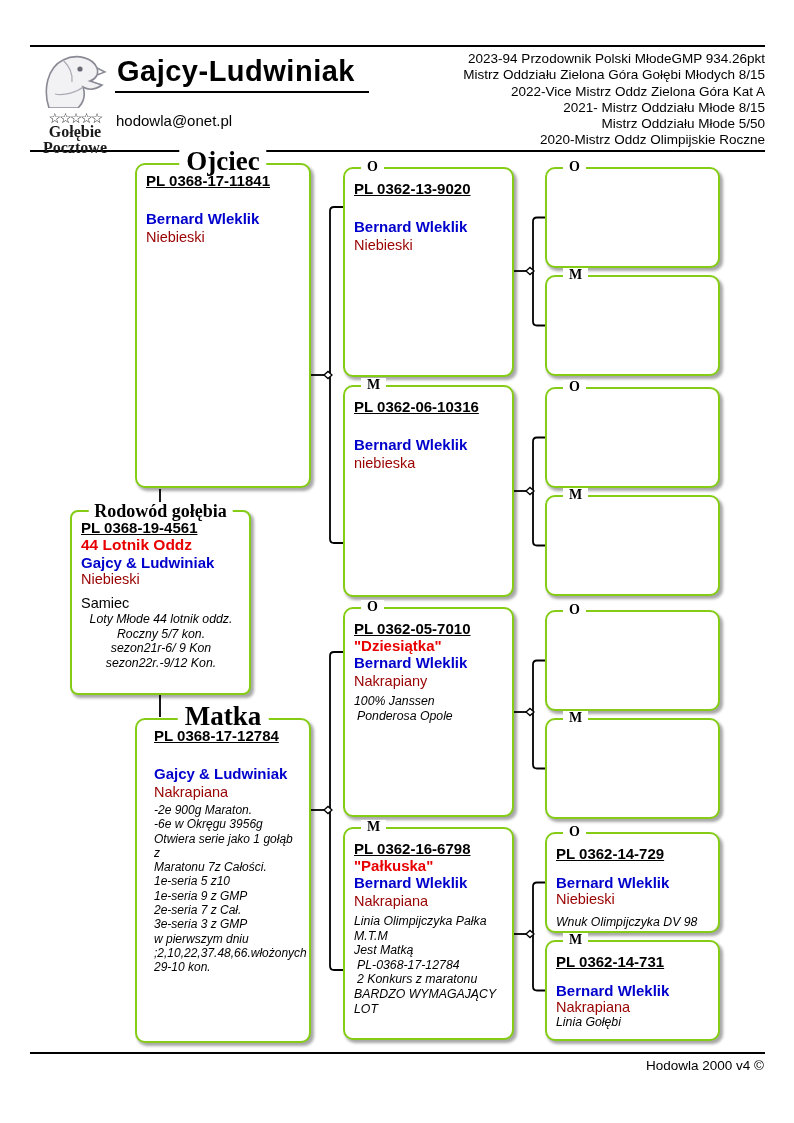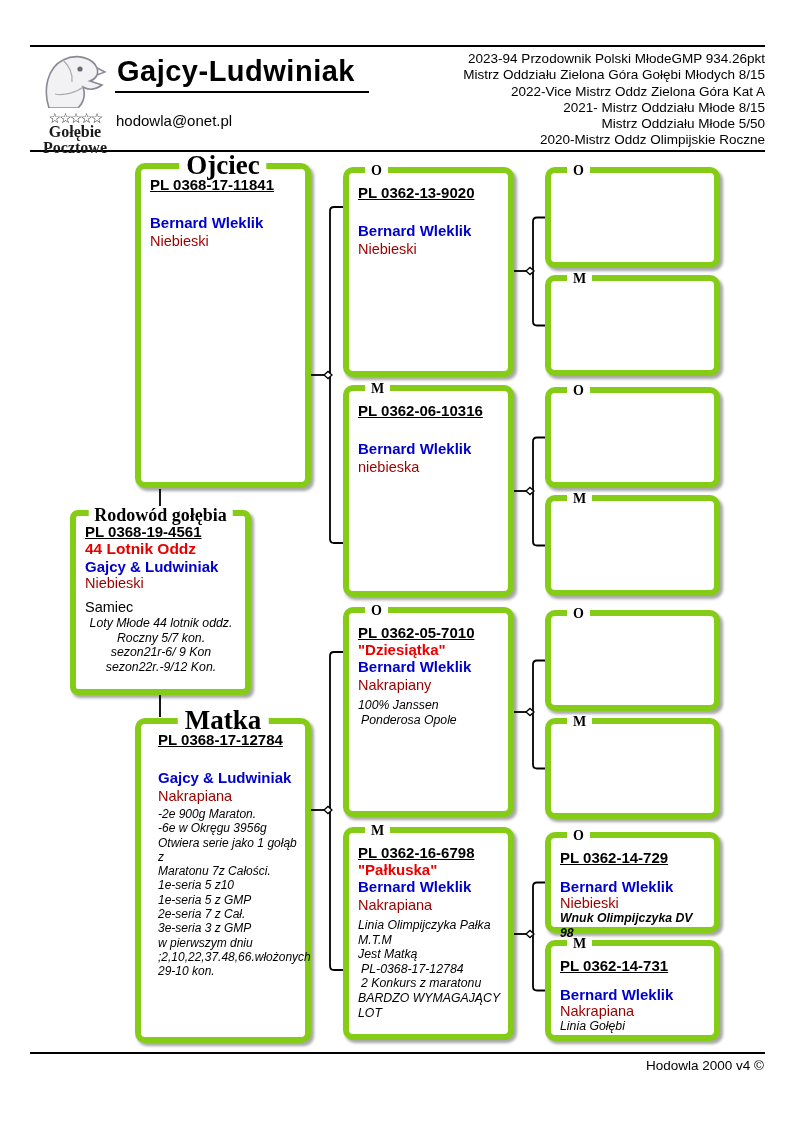--- a/index.html
+++ b/index.html
@@ -10,21 +10,21 @@
 
   
   #logo { position:absolute; left:36px; top:52px; width:78px; text-align:center; }
   #logo .stars { font-size:14px; letter-spacing:-2px; line-height:12px; color:#111; }
   #logo .logotext { font-family:"Liberation Serif", serif; font-weight:bold; font-size:16px; line-height:16px; color:#1a1a1a; }
   #main-title { position:absolute; left:115px; top:55px; font-size:29px; font-weight:bold; border-bottom:2px solid #000; padding:0 14px 3px 2px; letter-spacing:0.5px; }
   #email { position:absolute; left:116px; top:112px; font-size:15px; }
   #results { position:absolute; right:29px; top:51px; text-align:right; font-size:13.5px; line-height:16.3px; }
 
   
-  .box { position:absolute; background:#fff; border:6px solid #84cc16; border-radius:10px; box-shadow:2.5px 3px 3px rgba(0,0,0,0.35); padding:7px 8px 4px 9px; }
+  .box { position:absolute; background:#fff; border:2px solid #84cc16; border-radius:10px; box-shadow:2.5px 3px 3px rgba(0,0,0,0.35); padding:7px 8px 4px 9px; }
   .frame-label { position:absolute; top:-17px; left:50%; transform:translateX(-50%); background:#fff; padding:0 7px; font-family:"Liberation Serif", serif; font-weight:bold; font-size:27px; line-height:1; white-space:nowrap; }
   .subject-label { position:absolute; top:-10px; left:50%; transform:translateX(-50%); background:#fff; padding:0 6px; font-family:"Liberation Serif", serif; font-weight:bold; font-size:18px; line-height:1; white-space:nowrap; }
   .gen-label { position:absolute; top:-9px; left:16px; background:#fff; padding:0 6px; font-family:"Liberation Serif", serif; font-weight:bold; font-size:14px; line-height:1; }
   .ring { font-size:15px; font-weight:bold; text-decoration:underline; white-space:nowrap; }
   .gap { height:21px; }
   .gap-s { height:4px; }
   .name { font-size:15px; font-weight:bold; color:#0000cc; white-space:nowrap; }
   .colour { font-size:14.5px; color:#990000; margin-top:2px; white-space:nowrap; }
   .nick { font-size:15px; font-weight:bold; color:#e80000; white-space:nowrap; }
   .achv { font-size:15.5px; font-weight:bold; color:#e80000; white-space:nowrap; }
@@ -129,21 +129,21 @@
     <div class="ring">PL 0368-17-12784</div>
     <div class="gap"></div>
     <div class="name">Gajcy &amp; Ludwiniak</div>
     <div class="colour">Nakrapiana</div>
     <div class="notes" style="margin-top:3px; font-size:12px; line-height:14.3px;">
       <div>-2e 900g Maraton.</div>
       <div>-6e w Okręgu 3956g</div>
       <div>Otwiera serie jako 1 gołąb z</div>
       <div>Maratonu 7z Całości.</div>
       <div>1e-seria 5 z10</div>
-      <div>1e-seria 5 z GMP</div>
+      <div>1e-seria 9 z GMP</div>
       <div>2e-seria 7 z Cał.</div>
       <div>3e-seria 3 z GMP</div>
       <div>w pierwszym dniu</div>
       <div>;2,10,22,37.48,66.włożonych</div>
       <div>29-10 kon.</div>
     </div>
   </div>
 
   <div class="box" style="left:343px; top:167px; width:171px; height:210px;">
     <span class="gen-label">O</span>
@@ -212,21 +212,21 @@
     <span class="gen-label">M</span>
   </div>
 
   <div class="box" style="left:545px; top:832px; width:175px; height:101px;">
     <span class="gen-label">O</span>
     <div class="gap-s"></div>
     <div class="ring">PL 0362-14-729</div>
     <div style="height:12px;"></div>
     <div class="name">Bernard Wleklik</div>
     <div class="colour" style="margin-top:0;">Niebieski</div>
-    <div class="notes" style="margin-top:0;font-weight:bold;">
+    <div class="notes" style="margin-top:8px;">
       <div>Wnuk Olimpijczyka DV 98</div>
     </div>
   </div>
 
   <div class="box" style="left:545px; top:940px; width:175px; height:101px;">
     <span class="gen-label">M</span>
     <div class="gap-s"></div>
     <div class="ring">PL 0362-14-731</div>
     <div style="height:12px;"></div>
     <div class="name">Bernard Wleklik</div>

